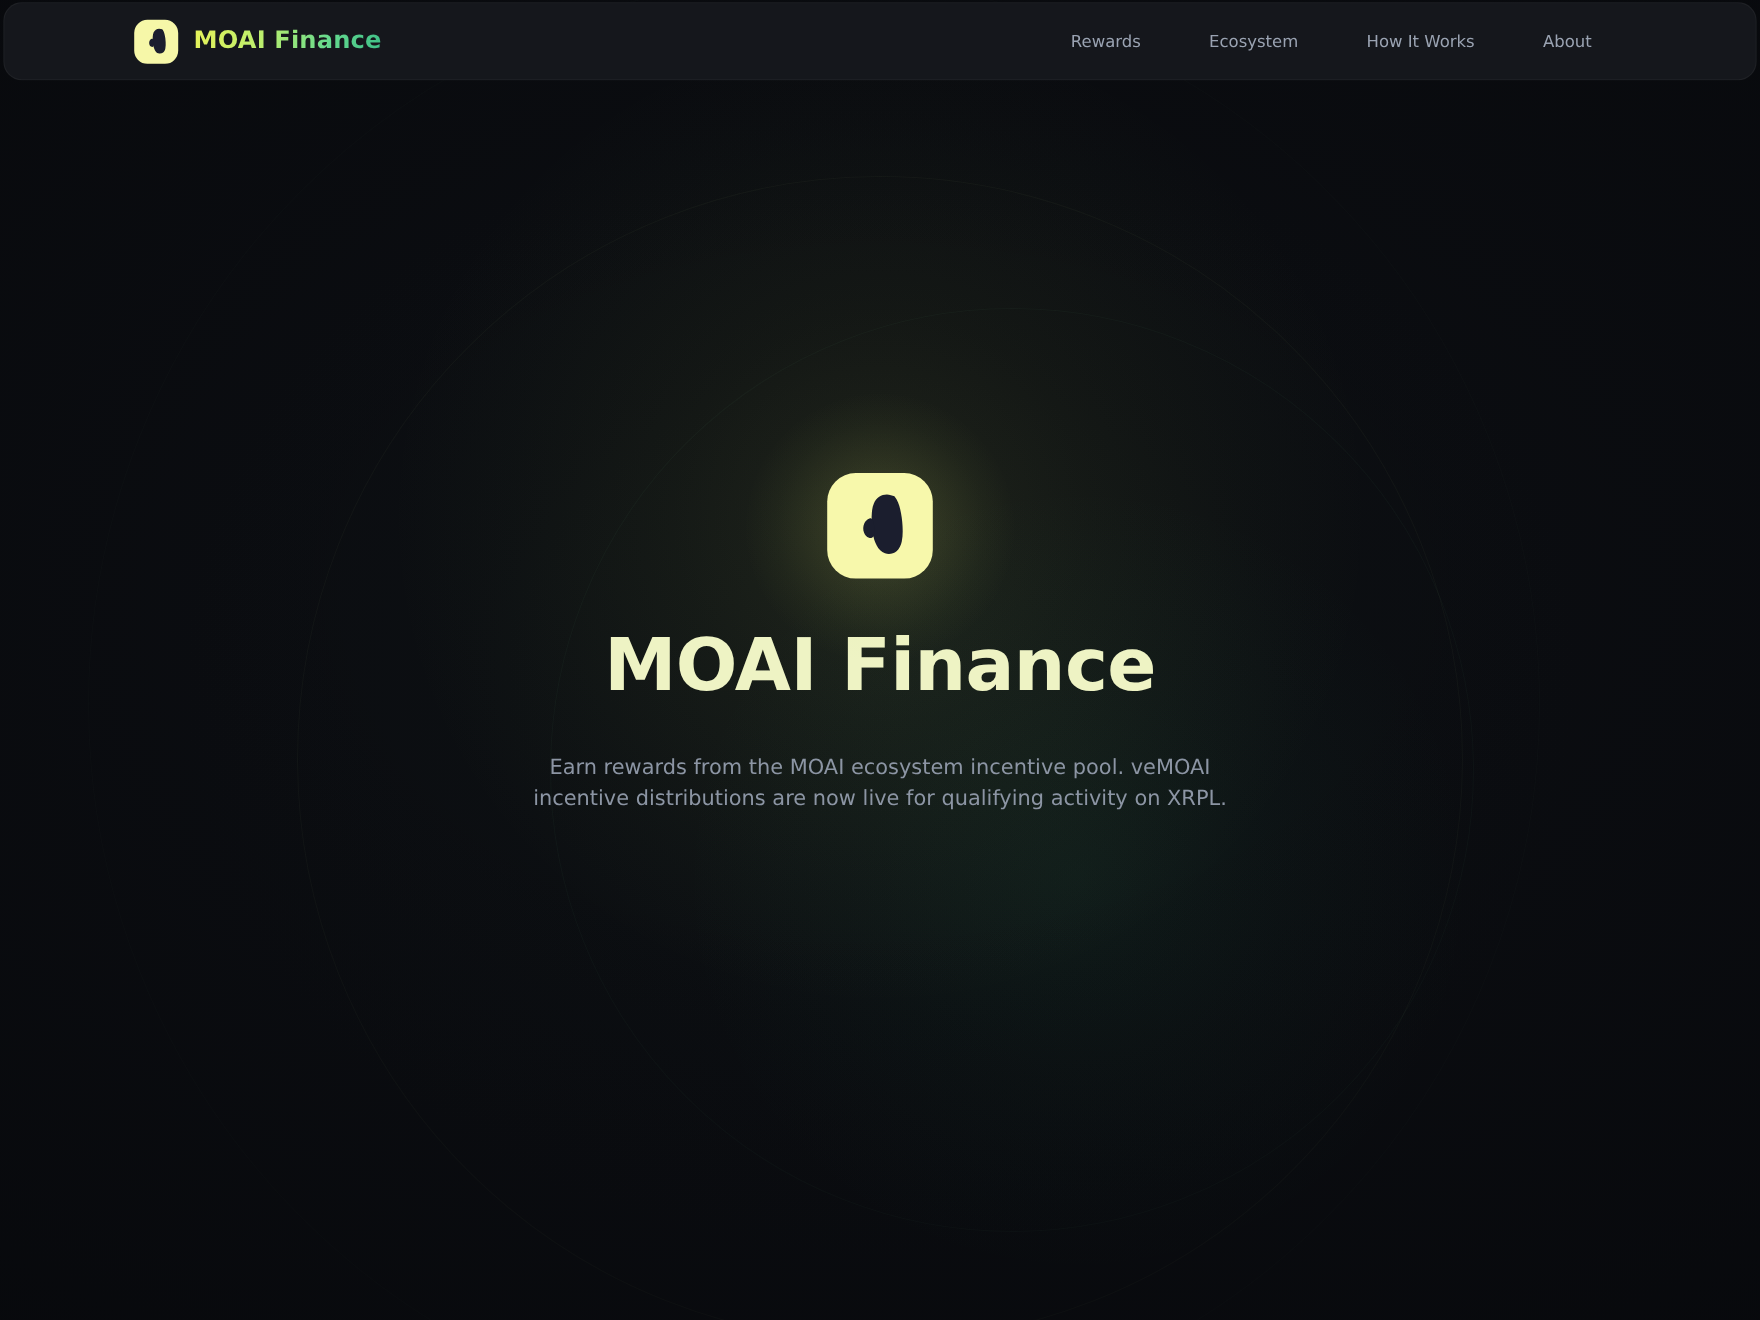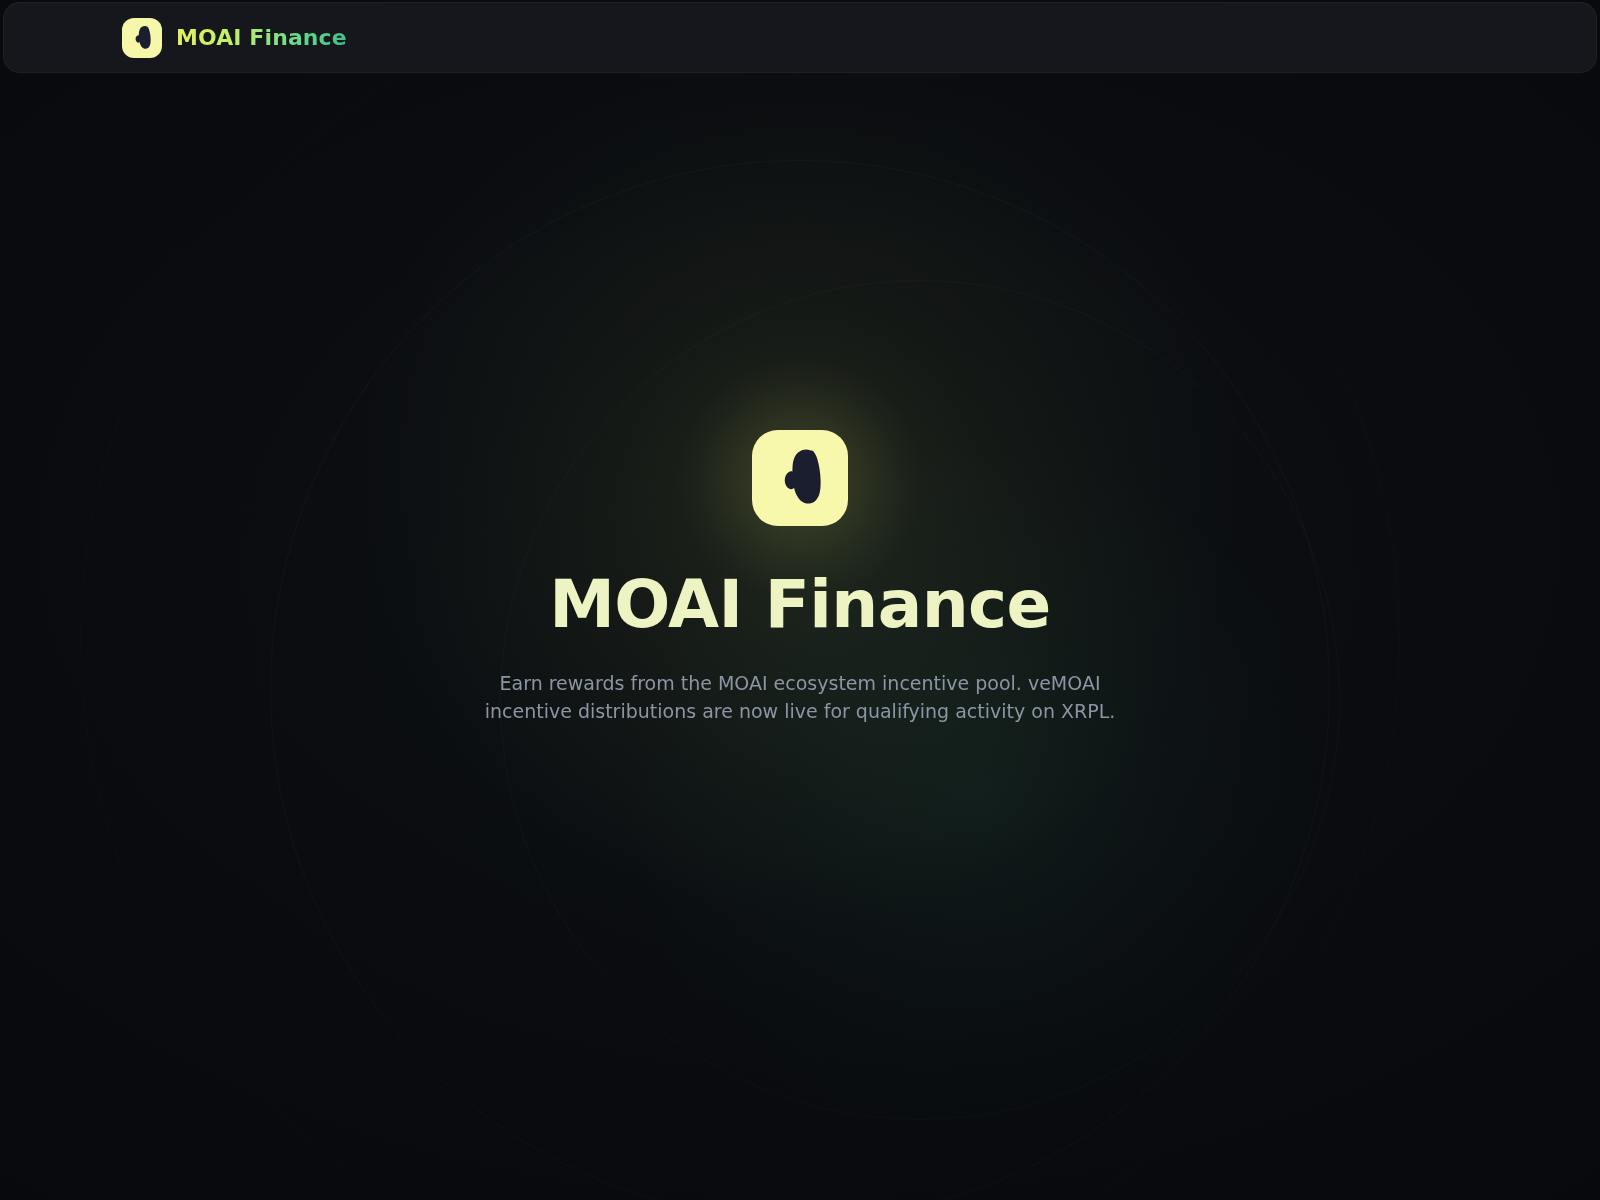--- a/index.html
+++ b/index.html
@@ -197,21 +197,21 @@
         #d4ef5f 18%,
         #a8e96d 42%,
         #6edb92 70%,
         #3ebf85 100%);
     -webkit-background-clip:text;
     background-clip:text;
     color:transparent;
   }
 
   .hero-sub {
-    margin-top:29px;
+    margin-top:44px;
     font-size:19px;
     line-height:1.48;
     color:#8c95a4;
     text-align:center;
     max-width:680px;
   }
 </style>
 </head>
 <body>
 
@@ -238,20 +238,26 @@
                  -0.4-1.8-1.0-3.6-2.2-5.0C16.7 1.6 15.7 1.1 14.6 1.1z" fill="#1B1E2E"></path>
         <path d="M8.0 10.2c-0.9 0.3-1.6 1.0-2.0 1.9-0.5 1.1-0.5 2.4-0.1 3.5
                  0.3 0.9 1.0 1.7 1.9 2.0 0.7 0.2 1.4 0.0 1.8-0.6
                  0.3-0.5 0.4-1.1 0.4-1.7 0.0-1.2-0.2-2.4-0.5-3.6
                  -0.2-0.6-0.4-1.2-0.8-1.5C8.5 10.1 8.2 10.1 8.0 10.2z" fill="#1B1E2E"></path>
       </svg>
     </span>
     <span class="brand-name">MOAI Finance</span>
   </div>
 
+  <nav class="nav">
+    <a class="nav-link">Rewards</a>
+    <a class="nav-link">Ecosystem</a>
+    <a class="nav-link">How It Works</a>
+    <a class="nav-link">About</a>
+  </nav>
 
 </header>
 
 <main class="hero">
 
   <div class="hero-mark-wrap">
     <div class="hero-mark-glow"></div>
     <div class="hero-mark">
       <svg width="58" height="62" viewBox="0 0 24 26" aria-hidden="true">
         <path d="M14.6 1.1c-2.1 0-4.0 1.3-4.9 3.3-0.5 1.1-0.7 2.3-0.8 3.5

